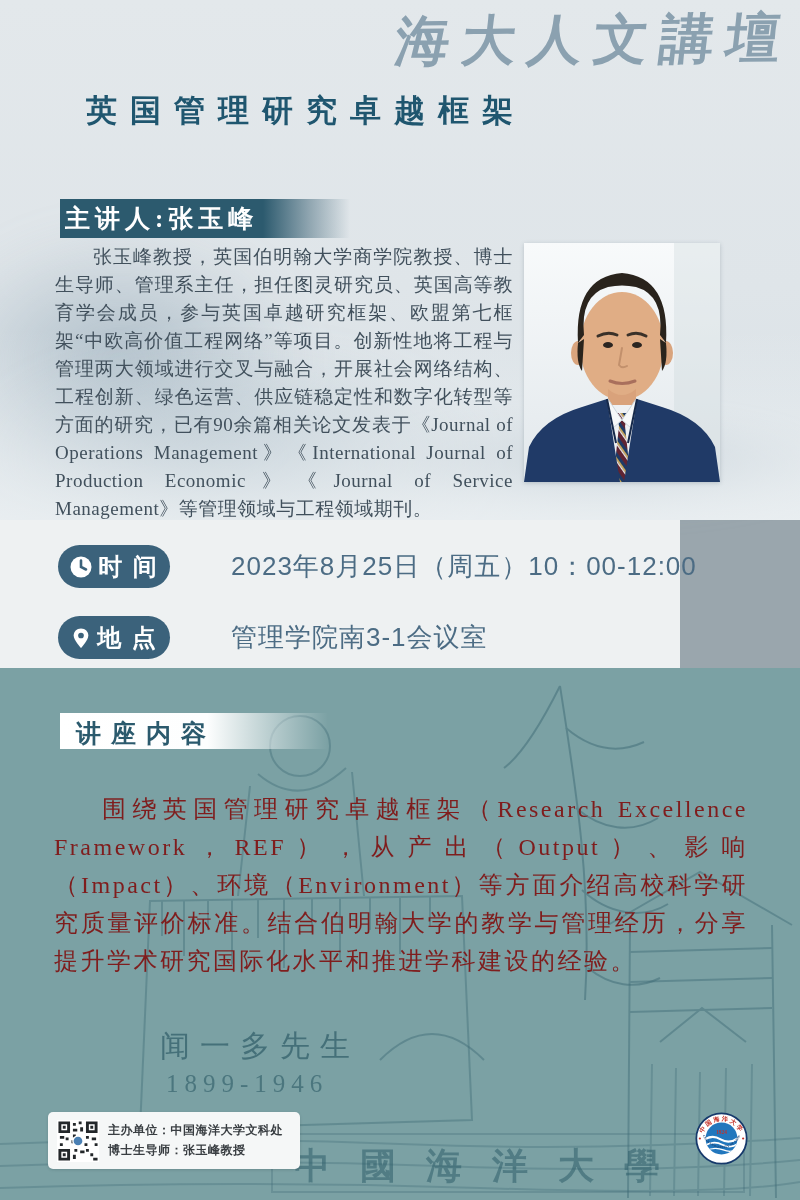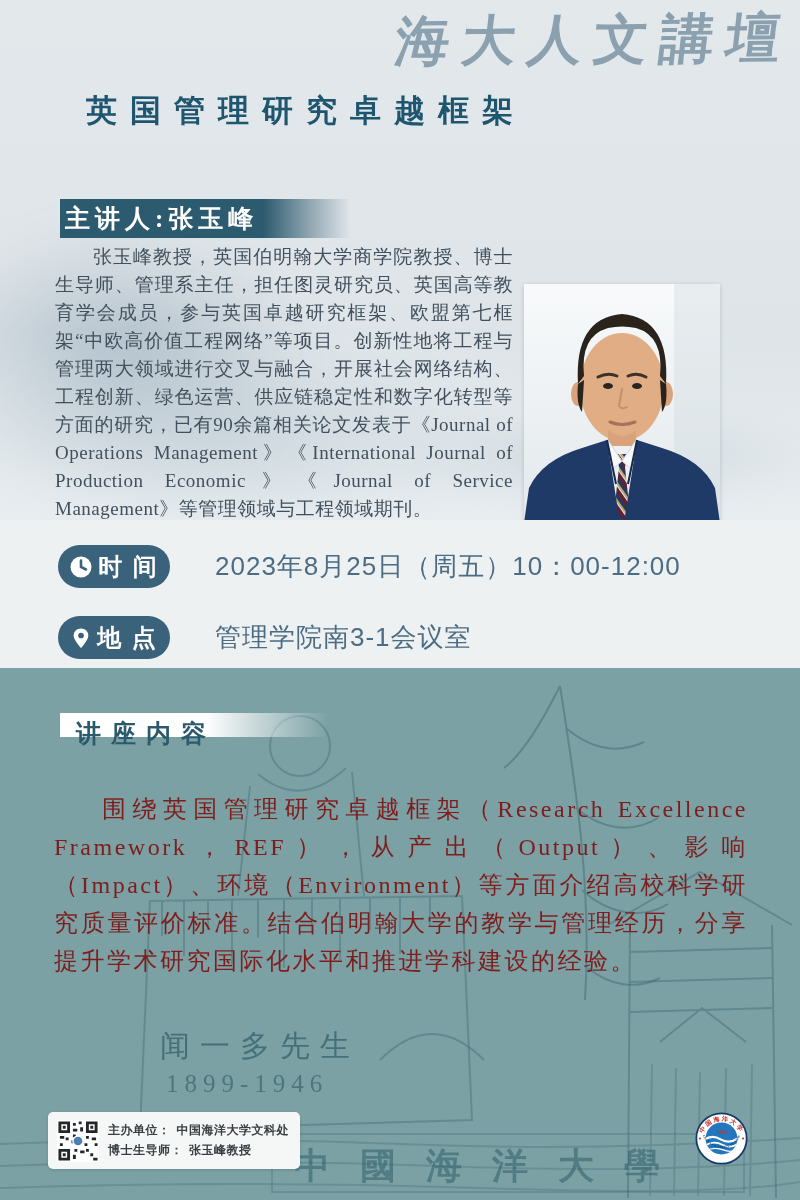--- a/index.html
+++ b/index.html
@@ -23,58 +23,58 @@
     font-size:54px;font-weight:bold;color:#8ba1b0;letter-spacing:12px;
     transform:skewX(-7deg) rotate(-.5deg);white-space:nowrap;}
   .lecture-title{position:absolute;top:90px;left:62px;
     font-size:31px;font-weight:bold;color:#1f566f;letter-spacing:13px;white-space:nowrap;margin-left:24px;}
 
   .speaker-banner{position:absolute;top:199px;left:60px;width:290px;height:39px;
     background:linear-gradient(90deg,#2c5a6e 0%,#2c5a6e 70%,rgba(78,113,130,.55) 86%,rgba(130,155,168,0) 100%);
     color:#fff;font-size:25px;font-weight:bold;letter-spacing:5px;
     line-height:39px;padding-left:5px;box-sizing:border-box;white-space:nowrap;}
 
-  .bio-row{position:absolute;top:243px;left:55px;width:712px;display:flex;gap:11px;align-items:flex-end;}
+  .bio-row{position:absolute;top:243px;left:55px;width:712px;display:flex;gap:11px;}
   .bio-text{width:458px;font-size:19px;line-height:28px;color:#41505c;
     text-align:justify;text-indent:2em;letter-spacing:.5px;}
   .photo{width:196px;height:239px;flex:0 0 auto;box-shadow:0 1px 4px rgba(60,80,95,.25);}
 
   
-  .band{position:absolute;left:0;top:520px;width:800px;height:148px;background:#eef1f2;}
+  .band{position:absolute;left:0;top:520px;width:680px;height:148px;background:#eef1f2;}
   .info-row{position:absolute;left:58px;display:flex;align-items:center;height:43px;}
   .info-row.time{top:25px;}
   .info-row.loc{top:96px;}
   .pill{width:112px;height:43px;border-radius:22px;background:#3b627b;
     display:flex;align-items:center;justify-content:center;gap:5px;flex:0 0 auto;
     font-family:"Liberation Sans","DejaVu Sans",sans-serif;}
   .pill .lbl{color:#fff;font-size:24px;font-weight:bold;letter-spacing:2px;white-space:nowrap;}
   .pill svg{display:block;}
-  .info-value{margin-left:45px;font-size:26px;color:#4c6c84;letter-spacing:1px;
+  .info-value{margin-left:61px;font-size:26px;color:#4c6c84;letter-spacing:1px;
     font-family:"Liberation Sans","DejaVu Sans",sans-serif;font-weight:500;white-space:nowrap;}
 
   
   .teal{position:absolute;left:0;top:668px;width:800px;height:532px;background:#7ba1a4;}
   .art{position:absolute;left:0;top:0;width:800px;height:532px;}
 
-  .content-banner{position:absolute;top:45px;left:60px;width:268px;height:24px;
+  .content-banner{position:absolute;top:45px;left:60px;width:268px;height:36px;
     background:linear-gradient(90deg,#ffffff 0%,#fdfefe 55%,rgba(255,255,255,0) 100%);
     color:#2b5a6d;font-size:25px;font-weight:bold;letter-spacing:10px;
     line-height:42px;padding-left:16px;box-sizing:border-box;white-space:nowrap;}
   .content-body{position:absolute;top:122px;left:54px;width:694px;
     font-size:24px;line-height:38px;color:#7f1d1d;text-align:justify;
     text-indent:2em;letter-spacing:2.5px;}
 
   .footer-bar{position:absolute;left:48px;top:444px;width:252px;height:57px;
     background:#f5f7f7;border-radius:5px;display:flex;align-items:center;
     padding:0 9px;box-sizing:border-box;gap:9px;box-shadow:0 1px 3px rgba(40,60,65,.2);}
   .qr{width:42px;height:42px;flex:0 0 auto;}
   .footer-lines{display:flex;flex-direction:column;gap:3px;
     font-family:"Liberation Sans","DejaVu Sans",sans-serif;
     font-size:12px;font-weight:bold;color:#393e42;letter-spacing:.5px;white-space:nowrap;}
-  .footer-lines .val{margin-left:6px;}
+  .footer-lines .val{}
 
   .logo{position:absolute;left:695px;top:444px;width:53px;height:53px;}
 </style>
 </head>
 <body>
 
 <div class="poster">
 
   <div class="top">
     <div class="mist mist-a"></div>

